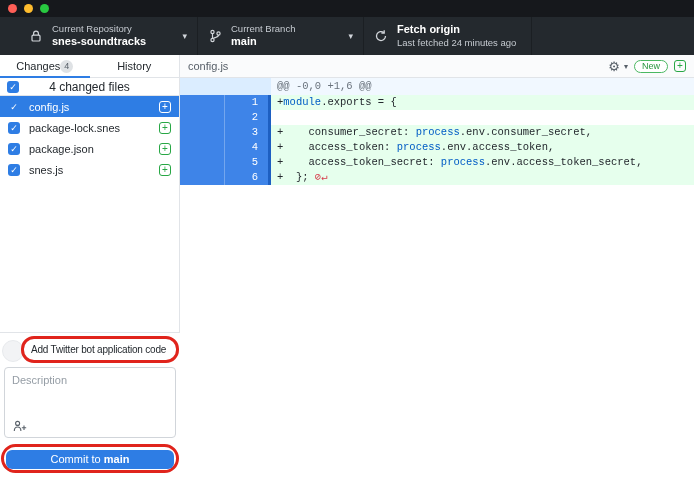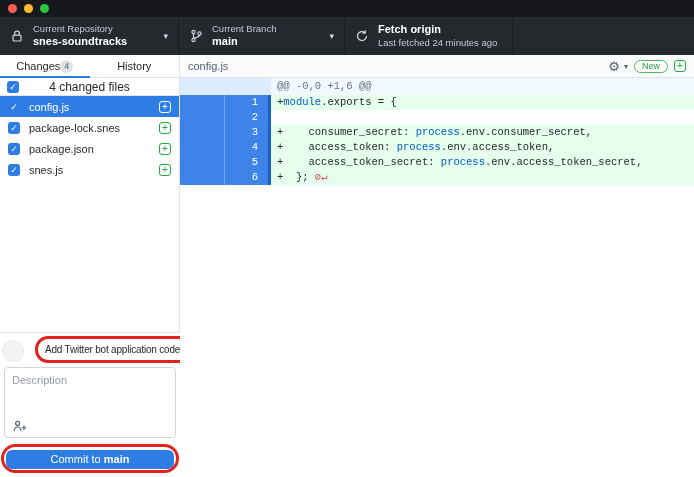--- a/index.html
+++ b/index.html
@@ -7,21 +7,21 @@
   #app { position:relative; width:694px; height:477px; overflow:hidden; background:#fff; }
 
   
   .titlebar { position:absolute; left:0; top:0; width:694px; height:17px; background:#16181c; display:flex; align-items:center; padding-left:8px; gap:7px; }
   .tlight { width:9px; height:9px; border-radius:50%; }
   .tl-close { background:#ff5f57; }
   .tl-min   { background:#febc2e; }
   .tl-zoom  { background:#28c840; }
 
   
-  .toolbar { position:absolute; left:0; top:17px; width:694px; height:38px; background:#24292e; display:flex; }
+  .toolbar { position:absolute; left:0; top:17px; width:694px; height:38px; background:#24292e; display:flex;padding-left:19px; }
   .tb-section { height:100%; display:flex; align-items:center; padding:0 10px; gap:9px; border-right:1px solid #1b1f23; cursor:default; }
   .tb-repo   { width:179px; }
   .tb-branch { width:166px; }
   .tb-fetch  { width:168px; }
   .tb-icon { flex:0 0 auto; color:#d1d5da; display:flex; }
   .tb-text { display:flex; flex-direction:column; line-height:1.25; min-width:0; }
   .tb-label { font-size:9.5px; color:#c6cbd1; }
   .tb-value { font-size:11px; font-weight:bold; color:#ffffff; white-space:nowrap; }
   .tb-sub   { font-size:9.5px; color:#c6cbd1; white-space:nowrap; }
   .tb-caret { margin-left:auto; color:#d1d5da; font-size:9px; }
@@ -45,21 +45,21 @@
   .status-plus { width:12px; height:12px; border:1px solid #28a745; border-radius:3px; color:#28a745; font-size:10px; line-height:10px; text-align:center; flex:0 0 auto; }
   .file-row.selected { background:var(--accent); }
   .file-row.selected .file-name { color:#fff; }
   .file-row.selected .checkbox { background:transparent; }
   .file-row.selected .status-plus { border-color:#fff; color:#fff; }
 
   
   .commit-panel { position:absolute; left:0; top:332px; width:180px; height:145px; border-top:1px solid #e1e4e8; background:#fff; }
   .avatar { position:absolute; left:2px; top:340px; width:22px; height:22px; border-radius:50%; background:#f2f3f5; border:1px solid #e8eaed; }
   .annot { border:3px solid var(--annotation); background:#fff; }
-  .summary-annot { position:absolute; left:21px; top:336px; width:158px; height:27px; border-radius:13px; display:flex; align-items:center; overflow:hidden;margin-left:14px; }
+  .summary-annot { position:absolute; left:21px; top:336px; width:158px; height:27px; border-radius:13px; display:flex; align-items:center; overflow:hidden; }
   .summary-input { border:none; outline:none; width:100%; font-family:"Liberation Sans",sans-serif; font-size:10px; letter-spacing:-0.2px; color:#24292e; padding:0 4px 0 7px; background:transparent; }
   .desc-box { position:absolute; left:4px; top:367px; width:172px; height:71px; border:1px solid #d1d5da; border-radius:4px; background:#fff; }
   .desc-input { border:none; outline:none; resize:none; width:100%; height:48px; font-family:"Liberation Sans",sans-serif; font-size:11px; color:#24292e; padding:6px 7px; background:transparent; }
   .desc-input::placeholder { color:#959da5; }
   .coauthor-btn { position:absolute; left:8px; bottom:5px; color:#586069; cursor:pointer; display:flex; }
   .commit-annot { position:absolute; left:1px; top:444px; width:178px; height:29px; border-radius:15px; padding:2px; }
   .commit-btn { width:100%; height:100%; background:var(--accent); border:none; border-radius:6px; color:#fff; font-family:"Liberation Sans",sans-serif; font-size:11px; cursor:pointer; }
   .commit-btn b { font-weight:bold; }
 
   

